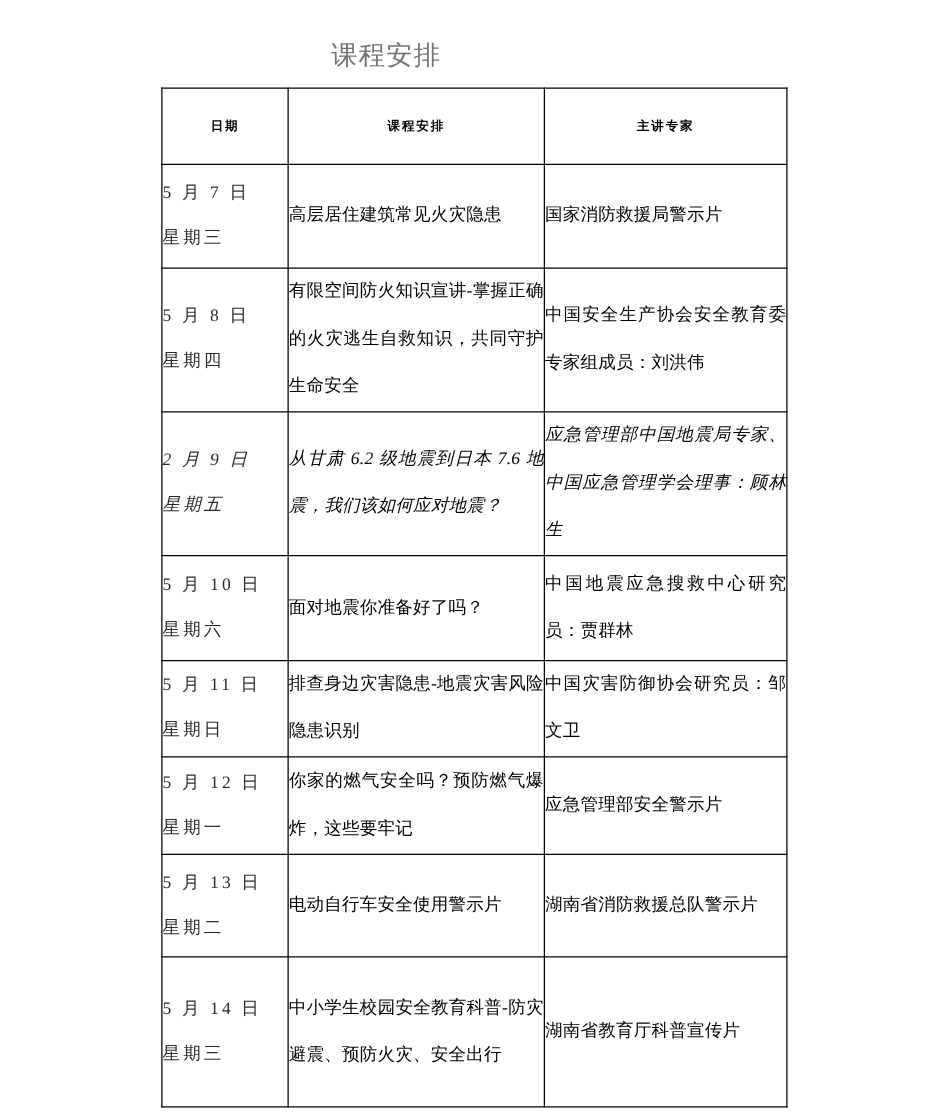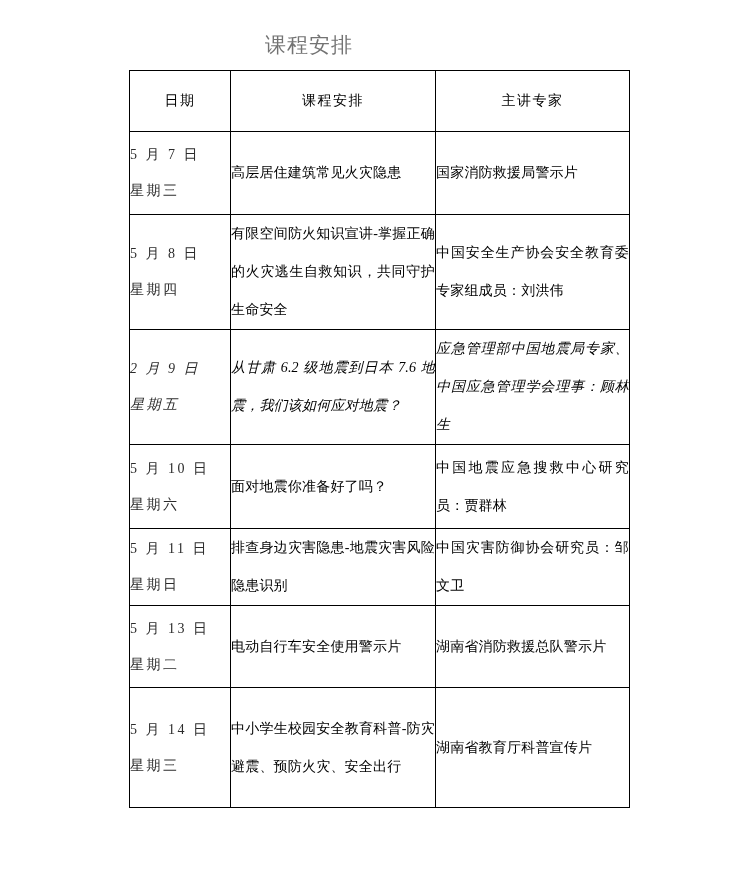--- a/index.html
+++ b/index.html
@@ -55,22 +55,22 @@
   }
 
   col.col-date    { width: 101px; }
   col.col-content { width: 205px; }
   col.col-expert  { width: 194px; }
 
   
   .hdr-cell {
     height: 61px;
     text-align: center;
-    font-weight: normal;
-    font-size: 14px;
+    font-weight: bold;
+    font-size: 10px;
     letter-spacing: 1.5px;
     font-family: "Liberation Sans", "DejaVu Sans", sans-serif;
     color: #000000;
   }
 
   
   .date-cell {
     text-align: left;
     font-size: 14px;
     color: #2b2b2b;
@@ -169,20 +169,28 @@
 
       <tr class="r5">
         <td class="date-cell">
           <span class="date-line">5 月 11 日</span>
           <span class="date-line">星期日</span>
         </td>
         <td class="text-cell">排查身边灾害隐患-地震灾害风险隐患识别</td>
         <td class="text-cell">中国灾害防御协会研究员：邹文卫</td>
       </tr>
 
+      <tr class="r6">
+        <td class="date-cell">
+          <span class="date-line">5 月 12 日</span>
+          <span class="date-line">星期一</span>
+        </td>
+        <td class="text-cell">你家的燃气安全吗？预防燃气爆炸，这些要牢记</td>
+        <td class="text-cell single-line">应急管理部安全警示片</td>
+      </tr>
 
       <tr class="r7">
         <td class="date-cell">
           <span class="date-line">5 月 13 日</span>
           <span class="date-line">星期二</span>
         </td>
         <td class="text-cell">电动自行车安全使用警示片</td>
         <td class="text-cell">湖南省消防救援总队警示片</td>
       </tr>
 

